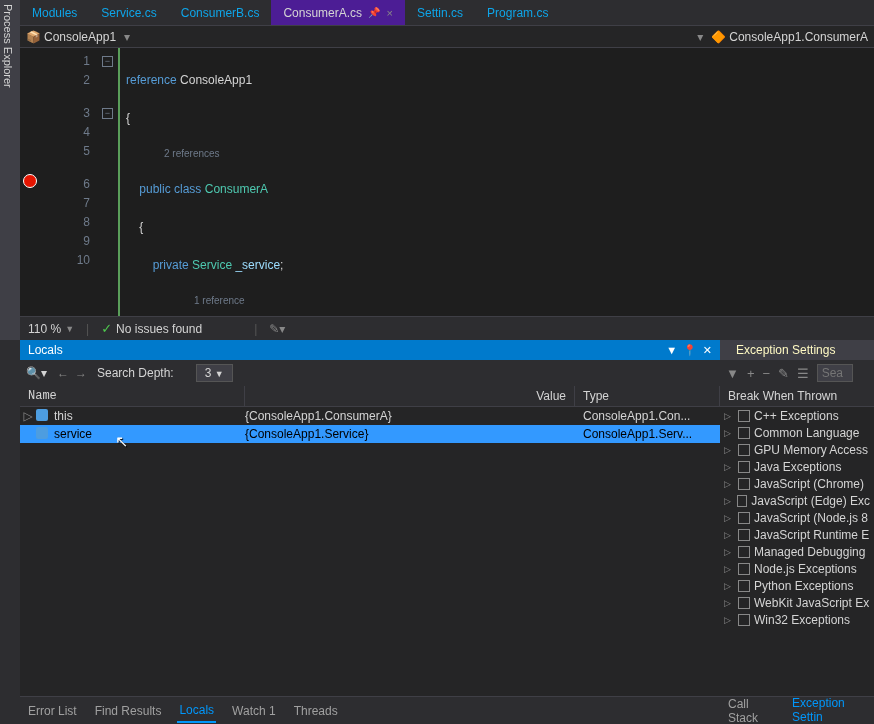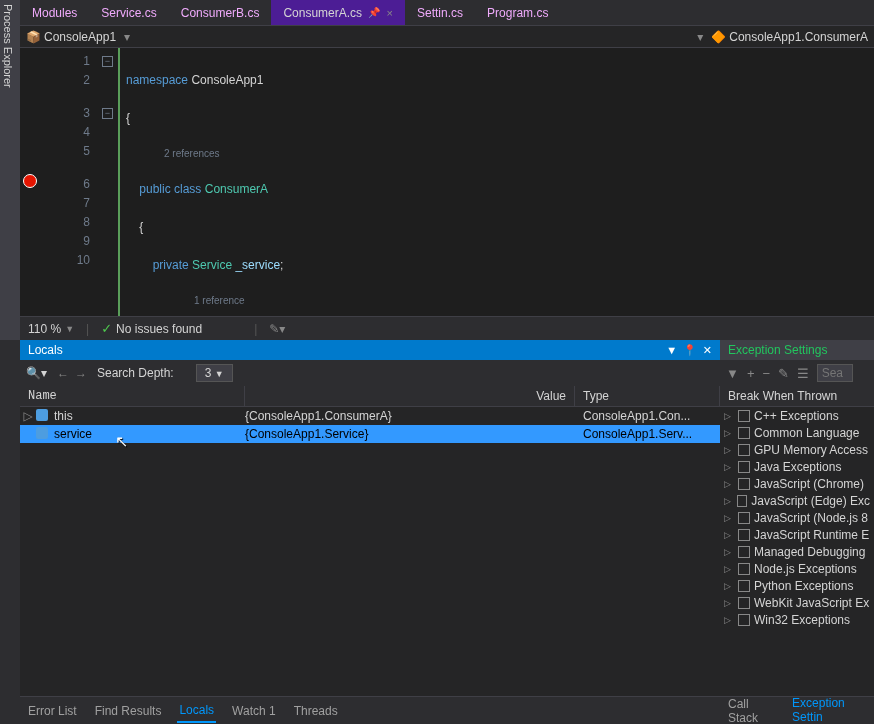--- a/index.html
+++ b/index.html
@@ -1,21 +1,21 @@
 <!DOCTYPE html>
 <html><head>
 <meta charset="utf-8">
 <style>
 * { margin: 0; padding: 0; box-sizing: border-box; font-family: 'Segoe UI', Tahoma, sans-serif; font-size: 12px; }
 body { background: #2d2d30; color: #d4d4d4; width: 874px; height: 724px; overflow: hidden; position: relative; }
 
 .sidebar-left { position: absolute; left: 0; top: 0; width: 20px; height: 340px; background: #3f3f46; writing-mode: vertical-lr; text-orientation: mixed; padding: 4px 2px; color: #d4d4d4; font-size: 11px; cursor: pointer; }
 
 .tabs { position: absolute; left: 20px; top: 0; right: 0; height: 26px; background: #2d2d30; display: flex; border-bottom: 1px solid #3f3f46; }
-.tab { padding: 4px 12px; color: #f0abfc; cursor: pointer; display: flex; align-items: center; gap: 6px; }
+.tab { padding: 4px 12px; color: #0ea5e9; cursor: pointer; display: flex; align-items: center; gap: 6px; }
 .tab.active { background: #4c1d95; color: #d4d4d4; }
 .tab .close-x { color: #888; font-size: 11px; }
 .tab .pin { color: #888; font-size: 10px; }
 
 .breadcrumb { position: absolute; left: 20px; top: 26px; right: 0; height: 22px; background: #252526; display: flex; align-items: center; padding: 0 6px; gap: 8px; border-bottom: 1px solid #3f3f46; }
 .breadcrumb-item { display: flex; align-items: center; gap: 4px; color: #d4d4d4; cursor: pointer; }
 .breadcrumb-icon { width: 14px; height: 14px; display: inline-block; }
 .breadcrumb-sep { flex: 1; }
 
 .editor { position: absolute; left: 20px; top: 48px; right: 0; height: 268px; background: #1e1e1e; display: flex; }
@@ -65,21 +65,21 @@
 .locals-row { display: flex; height: 18px; align-items: center; cursor: pointer; }
 .locals-row.selected { background: #3399ff; color: #000; }
 .locals-row .expand { width: 16px; text-align: center; color: #888; }
 .locals-row .icon { width: 16px; }
 .locals-row .name-cell { width: 193px; padding-left: 2px; }
 .locals-row .value-cell { width: 330px; }
 .locals-row .type-cell { flex: 1; padding-left: 8px; overflow: hidden; text-overflow: ellipsis; white-space: nowrap; }
 .var-icon { width: 12px; height: 12px; background: #4d9de0; border-radius: 2px; display: inline-block; }
 
 .ex-panel { position: absolute; left: 720px; top: 340px; right: 0; height: 356px; background: #252526; display: flex; flex-direction: column; }
-.ex-title { background: #3f3f46; color: #22c55e; padding: 3px 8px; }
+.ex-title { background: #3f3f46; color: #fef9c3; padding: 3px 16px; }
 .ex-toolbar { background: #2d2d30; padding: 3px 6px; display: flex; align-items: center; gap: 8px; height: 26px; }
 .ex-toolbar .tb-icon { color: #888; cursor: pointer; font-size: 13px; }
 .ex-toolbar .tb-search { background: #3f3f46; border: 1px solid #555; color: #d4d4d4; padding: 7px 4px; width: 36px; height: 18px; }
 .ex-header { background: #2d2d30; padding: 3px 8px; color: #d4d4d4; border-bottom: 1px solid #3f3f46; }
 .ex-list { flex: 1; overflow: hidden; }
 .ex-item { display: flex; align-items: center; padding: 1px 4px; gap: 4px; height: 17px; cursor: pointer; white-space: nowrap; overflow: hidden; }
 .ex-item .expand { width: 10px; color: #888; font-size: 9px; }
 .ex-item .chk { width: 12px; height: 12px; border: 1px solid #888; display: inline-block; }
 
 .bottom-tabs { position: absolute; left: 20px; bottom: 0; width: 700px; height: 28px; background: #2d2d30; display: flex; align-items: center; padding: 0 6px; gap: 14px; border-top: 1px solid #3f3f46; }
@@ -149,21 +149,21 @@
     <div class="line-num">8</div>
     <div class="line-num">9</div>
     <div class="line-num">10</div>
   </div>
   <div class="fold-margin">
     <div class="fold-box">−</div>
     <div style="height:33px"></div>
     <div class="fold-box">−</div>
   </div>
   <div class="code">
-<div class="code-line"><span class="kw">namespace</span><span> ConsoleApp1</span></div>
+<div class="code-line"><span class="kw">reference</span><span> ConsoleApp1</span></div>
 <div class="code-line">{</div>
 <div class="ref-line">2 references</div>
 <div class="code-line">    <span class="kw">public class</span><span class="type"> ConsumerA</span></div>
 <div class="code-line">    {</div>
 <div class="code-line">        <span class="kw">private</span><span class="type"> Service</span><span class="param"> _service</span><span>;</span></div>
 <div class="ref-line" style="padding-left:68px">1 reference</div>
 <div class="code-line"><span class="line-hl">        <span class="kw">public</span><span> ConsumerA</span><span>(</span><span class="type">Service </span><span class="hl-box param">service</span><span>)</span><span> =&gt; </span><span class="param">_service</span><span> = </span><span class="sel-word">service</span><span>;</span></span><span class="inline-hint">_service = null,   service = {Service}</span></div>
 <div class="code-line"></div>
 <div class="code-line comment">        // ...</div>
 <div class="code-line">    }</div>

